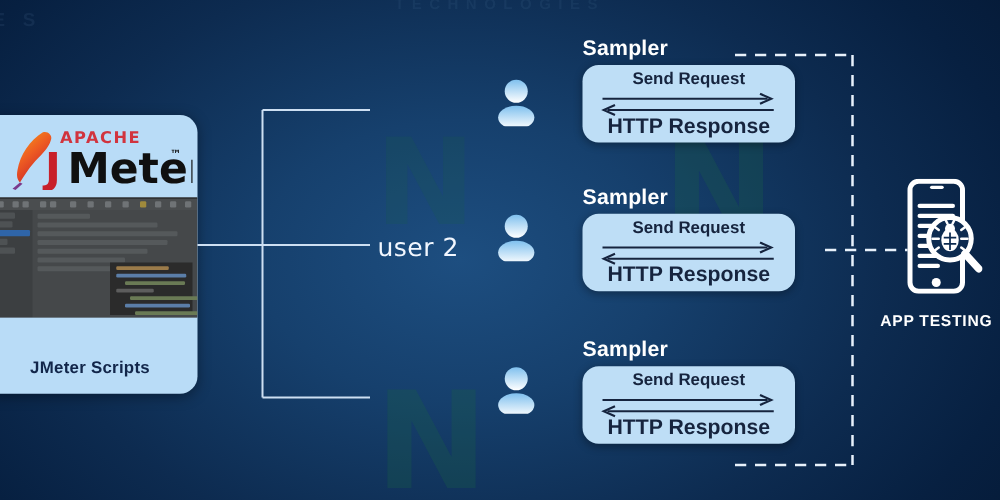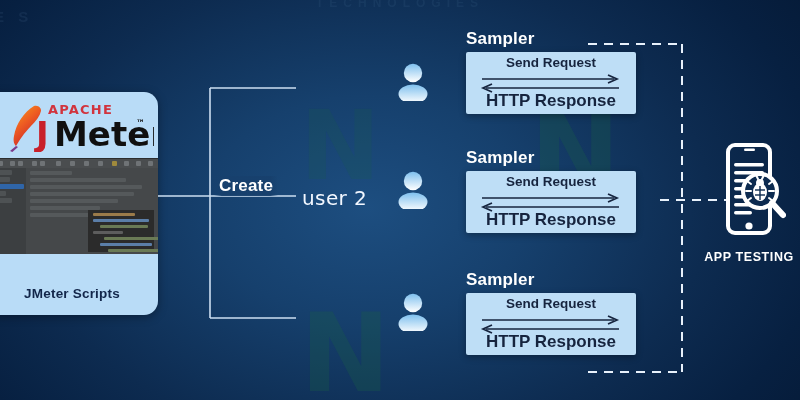--- a/index.html
+++ b/index.html
@@ -85,21 +85,21 @@
     font-family:"DejaVu Sans", sans-serif;
   }
   .user-ico{position:absolute;width:34px;height:38px;}
 
   
   .smp-title{
     position:absolute;font-size:17px;font-weight:700;color:#ffffff;letter-spacing:.2px;
   }
   .smp-box{
     position:absolute;width:170px;height:62px;background:#bedef6;
-    border-radius:2px;box-shadow:0 2px 7px rgba(0,0,0,.32);
+    border-radius:13px;box-shadow:0 2px 7px rgba(0,0,0,.32);
   }
   .smp-box .t{
     position:absolute;left:0;top:3px;width:170px;text-align:center;
     font-size:13.5px;font-weight:700;color:#16243e;
   }
   .smp-box .b{
     position:absolute;left:0;bottom:3px;width:170px;text-align:center;
     font-size:17px;font-weight:700;color:#16243e;
   }
   .smp-box svg{position:absolute;left:14px;top:22px;}
@@ -199,21 +199,20 @@
     <line x1="210" y1="88" x2="296" y2="88" stroke="#cddff2" stroke-width="1.6"></line>
     <line x1="210" y1="196" x2="296" y2="196" stroke="#cddff2" stroke-width="1.6"></line>
     <line x1="210" y1="318" x2="296" y2="318" stroke="#cddff2" stroke-width="1.6"></line>
 
     <line x1="588" y1="44" x2="682" y2="44" stroke="#e8f1fb" stroke-width="2" stroke-dasharray="9 7"></line>
     <line x1="682" y1="44" x2="682" y2="372" stroke="#e8f1fb" stroke-width="2" stroke-dasharray="9 7"></line>
     <line x1="588" y1="372" x2="682" y2="372" stroke="#e8f1fb" stroke-width="2" stroke-dasharray="9 7"></line>
     <line x1="660" y1="200" x2="726" y2="200" stroke="#e8f1fb" stroke-width="2" stroke-dasharray="9 7"></line>
   </svg>
 
-  <div class="create-lbl" style="background:linear-gradient(90deg, rgba(23,64,109,0) 0%, rgba(23,64,109,.95) 12%, rgba(23,64,109,.95) 88%, rgba(23,64,109,0) 100%);">Create</div>
 
   <div class="user-lbl" style="left:302px;top:186px;">user 2</div>
 
   <svg class="user-ico" viewBox="0 0 34 38" style="left:396px;top:63px;">
     <defs>
         <linearGradient id="ug" x1="0" y1="0" x2="0" y2="1">
       <stop offset="0%" stop-color="#7fc0ee"></stop>
           <stop offset="100%" stop-color="#ffffff"></stop>
     </linearGradient>
       </defs>

